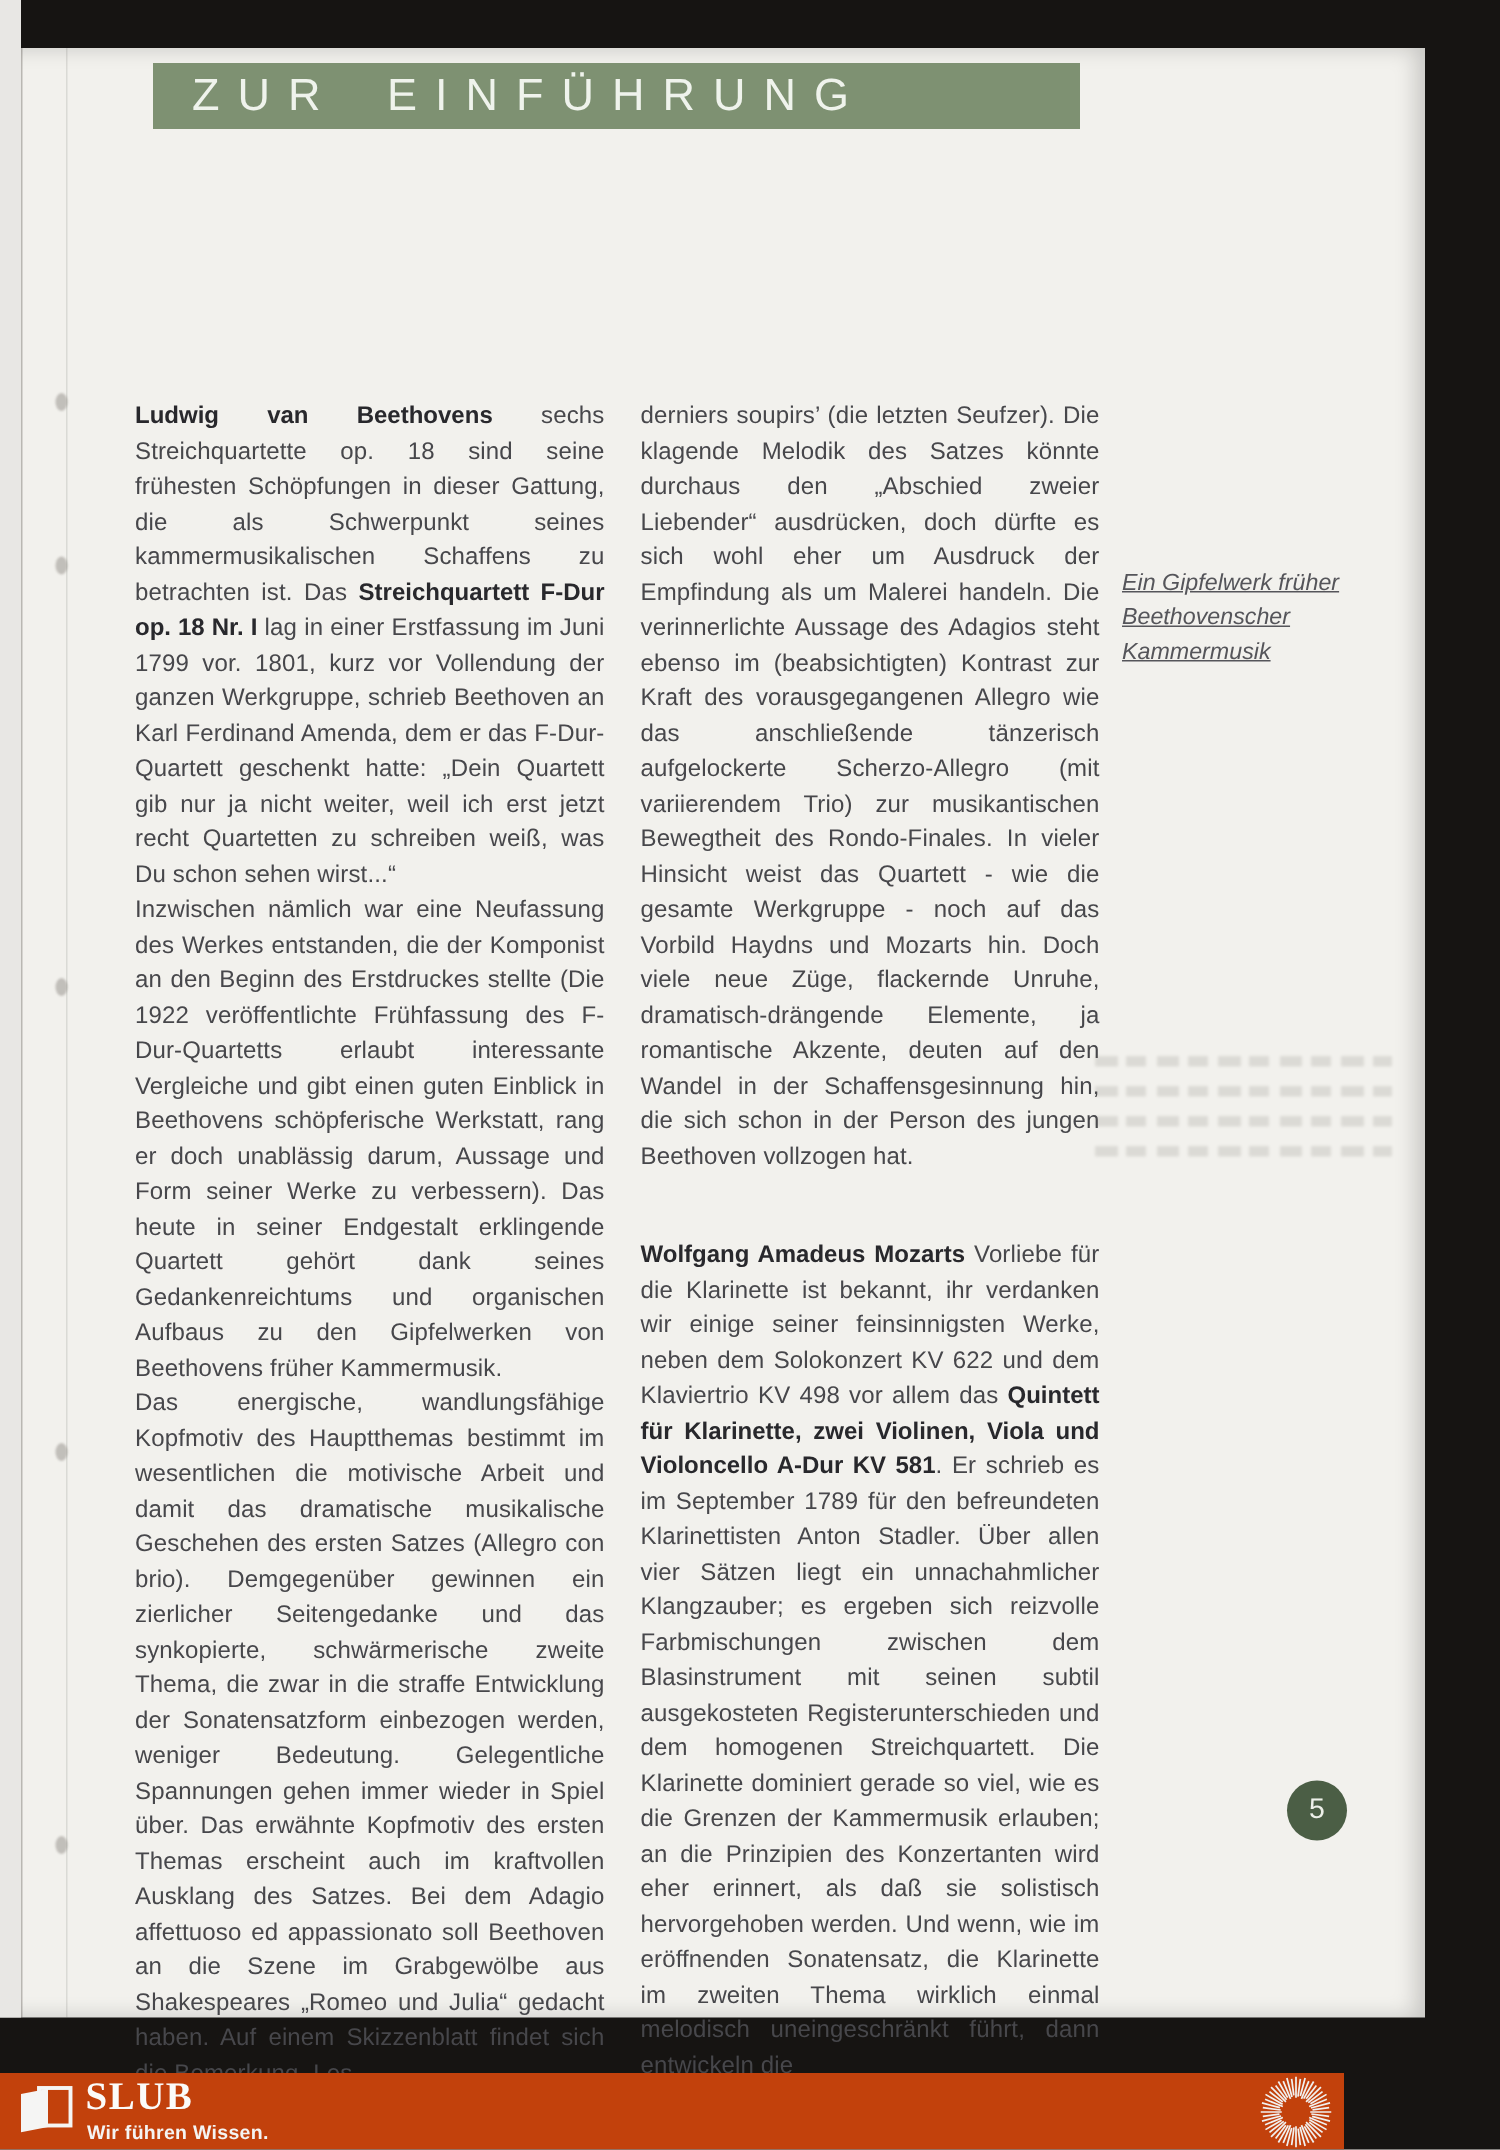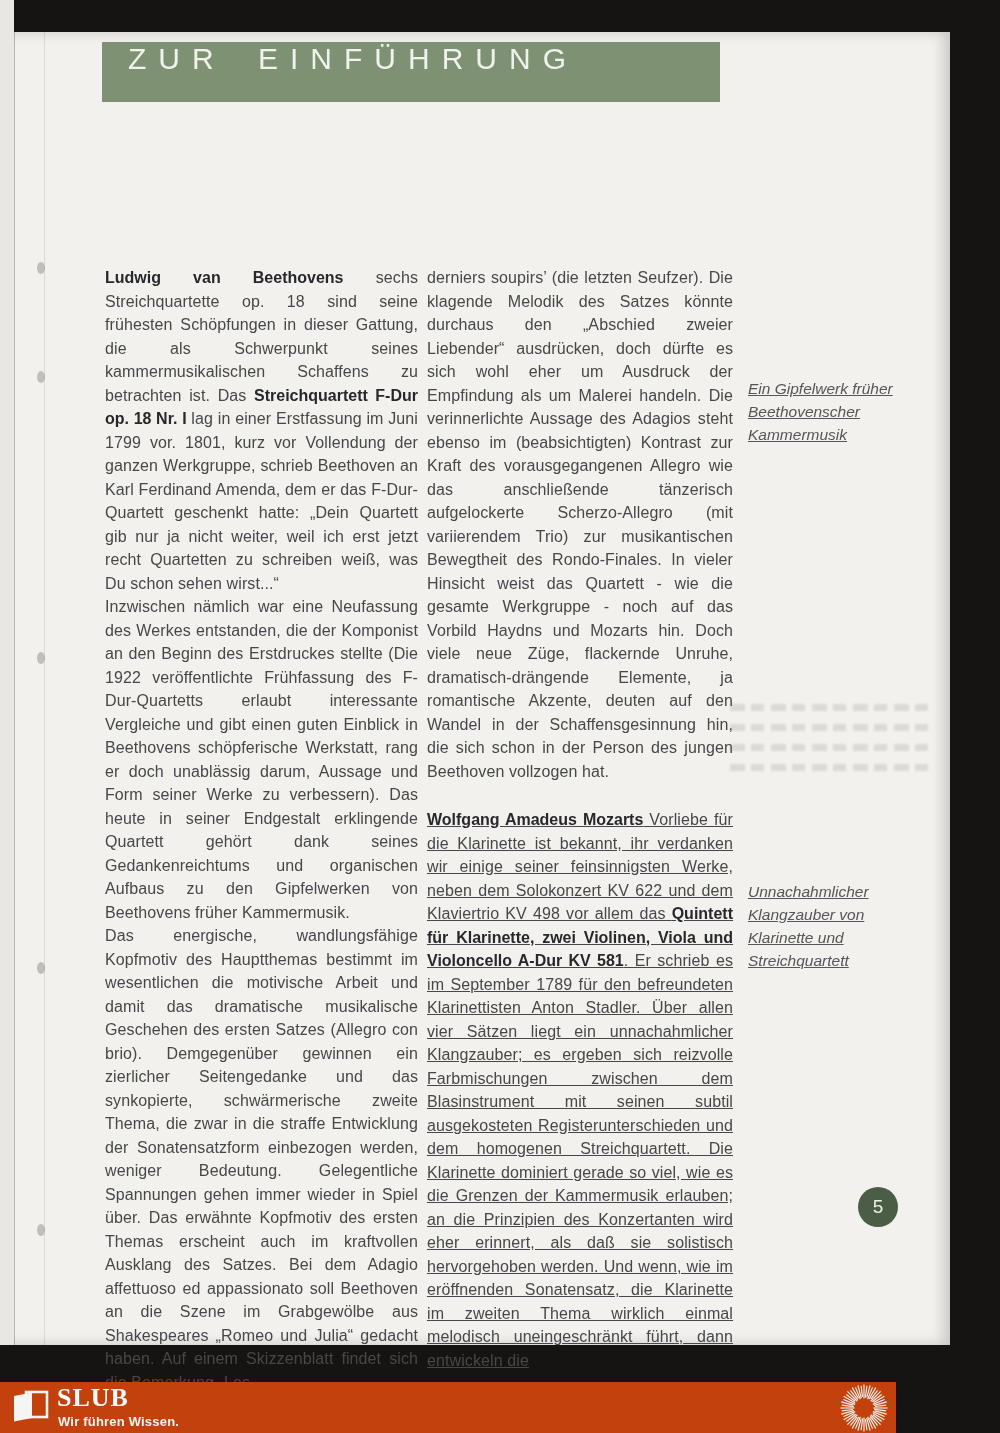--- a/index.html
+++ b/index.html
@@ -20,36 +20,36 @@
   }
   .crease{position:absolute;top:32px;height:1313px;width:1px;z-index:6;}
   .crease.c1{left:14px;background:rgba(80,75,70,.35);}
   .crease.c2{left:44px;background:rgba(80,75,70,.14);}
   .speck{
     position:absolute;left:37px;width:8px;height:12px;border-radius:50%;
     background:rgba(70,62,55,.28);filter:blur(.6px);z-index:7;
   }
   
   .section-bar{
-    position:absolute;left:102px;top:10px;width:618px;height:60px;
-    background:#7e9172;display:flex;align-items:flex-start;
+    position:absolute;left:102px;top:10px;width:618px;height:44px;
+    background:#7e9172;display:flex;align-items:center;
   }
   .section-bar span{
     color:#eff3ec;font-size:30px;font-weight:300;
     letter-spacing:12px;word-spacing:12px;padding-left:26px;white-space:nowrap;
   }
   
   .col{position:absolute;top:234px;}
-  .col-left{left:105px;width:313px;}
+  .col-left{left:90px;width:313px;}
   .col-right{left:427px;width:306px;}
   .col p{
     margin:0;text-align:justify;font-size:16px;line-height:23.5px;
     color:#47474b;letter-spacing:.1px;
   }
-  .col p.spaced{margin-top:25px;text-decoration:underline;}
+  .col p.spaced{margin-top:42px;}
   .b{font-weight:700;color:#28282c;letter-spacing:0;}
   
   .margin-note{
     position:absolute;left:748px;width:175px;
     font-style:italic;font-size:15.5px;line-height:23px;color:#55555a;text-decoration:underline;
   }
   .note-1{top:345px;}
   .note-2{top:848px;}
   
   .bleed{position:absolute;left:730px;top:672px;width:200px;opacity:.16;filter:blur(1.1px);}
@@ -99,21 +99,20 @@
     <p>Inzwischen nämlich war eine Neufassung des Werkes entstanden, die der Komponist an den Beginn des Erstdruckes stellte (Die 1922 veröffentlichte Frühfassung des F-Dur-Quartetts erlaubt interessante Vergleiche und gibt einen guten Einblick in Beethovens schöpferische Werkstatt, rang er doch unablässig darum, Aussage und Form seiner Werke zu verbessern). Das heute in seiner Endgestalt erklingende Quartett gehört dank seines Gedankenreichtums und organischen Aufbaus zu den Gipfelwerken von Beethovens früher Kammermusik.</p>
     <p>Das energische, wandlungsfähige Kopfmotiv des Hauptthemas bestimmt im wesentlichen die motivische Arbeit und damit das dramatische musikalische Geschehen des ersten Satzes (Allegro con brio). Demgegenüber gewinnen ein zierlicher Seitengedanke und das synkopierte, schwärmerische zweite Thema, die zwar in die straffe Entwicklung der Sonatensatzform einbezogen werden, weniger Bedeutung. Gelegentliche Spannungen gehen immer wieder in Spiel über. Das erwähnte Kopfmotiv des ersten Themas erscheint auch im kraftvollen Ausklang des Satzes. Bei dem Adagio affettuoso ed appassionato soll Beethoven an die Szene im Grabgewölbe aus Shakespeares „Romeo und Julia“ gedacht haben. Auf einem Skizzenblatt findet sich die Bemerkung „Les</p>
   </div>
 
   <div class="col col-right">
     <p>derniers soupirs’ (die letzten Seufzer). Die klagende Melodik des Satzes könnte durchaus den „Abschied zweier Liebender“ ausdrücken, doch dürfte es sich wohl eher um Ausdruck der Empfindung als um Malerei handeln. Die verinnerlichte Aussage des Adagios steht ebenso im (beabsichtigten) Kontrast zur Kraft des vorausgegangenen Allegro wie das anschließende tänzerisch aufgelockerte Scherzo-Allegro (mit variierendem Trio) zur musikantischen Bewegtheit des Rondo-Finales. In vieler Hinsicht weist das Quartett - wie die gesamte Werkgruppe - noch auf das Vorbild Haydns und Mozarts hin. Doch viele neue Züge, flackernde Unruhe, dramatisch-drängende Elemente, ja romantische Akzente, deuten auf den Wandel in der Schaffensgesinnung hin, die sich schon in der Person des jungen Beethoven vollzogen hat.</p>
     <p class="spaced"><span class="b">Wolfgang Amadeus Mozarts</span><span> Vorliebe für die Klarinette ist bekannt, ihr verdanken wir einige seiner feinsinnigsten Werke, neben dem Solokonzert KV 622 und dem Klaviertrio KV 498 vor allem das </span><span class="b">Quintett für Klarinette, zwei Violinen, Viola und Violoncello A-Dur KV 581</span><span>. Er schrieb es im September 1789 für den befreundeten Klarinettisten Anton Stadler. Über allen vier Sätzen liegt ein unnachahmlicher Klangzauber; es ergeben sich reizvolle Farbmischungen zwischen dem Blasinstrument mit seinen subtil ausgekosteten Registerunterschieden und dem homogenen Streichquartett. Die Klarinette dominiert gerade so viel, wie es die Grenzen der Kammermusik erlauben; an die Prinzipien des Konzertanten wird eher erinnert, als daß sie solistisch hervorgehoben werden. Und wenn, wie im eröffnenden Sonatensatz, die Klarinette im zweiten Thema wirklich einmal melodisch uneingeschränkt führt, dann entwickeln die</span></p>
   </div>
 
   <div class="margin-note note-1">Ein Gipfelwerk früher Beethovenscher Kammermusik</div>
-  <div class="margin-note note-2">Unnachahmlicher Klangzauber von Klarinette und Streichquartett</div>
 
   <div class="bleed">
       <i></i>
       <i></i>
       <i></i>
       <i></i>
     </div>
 
   <div class="page-number">
     <span>5</span>

